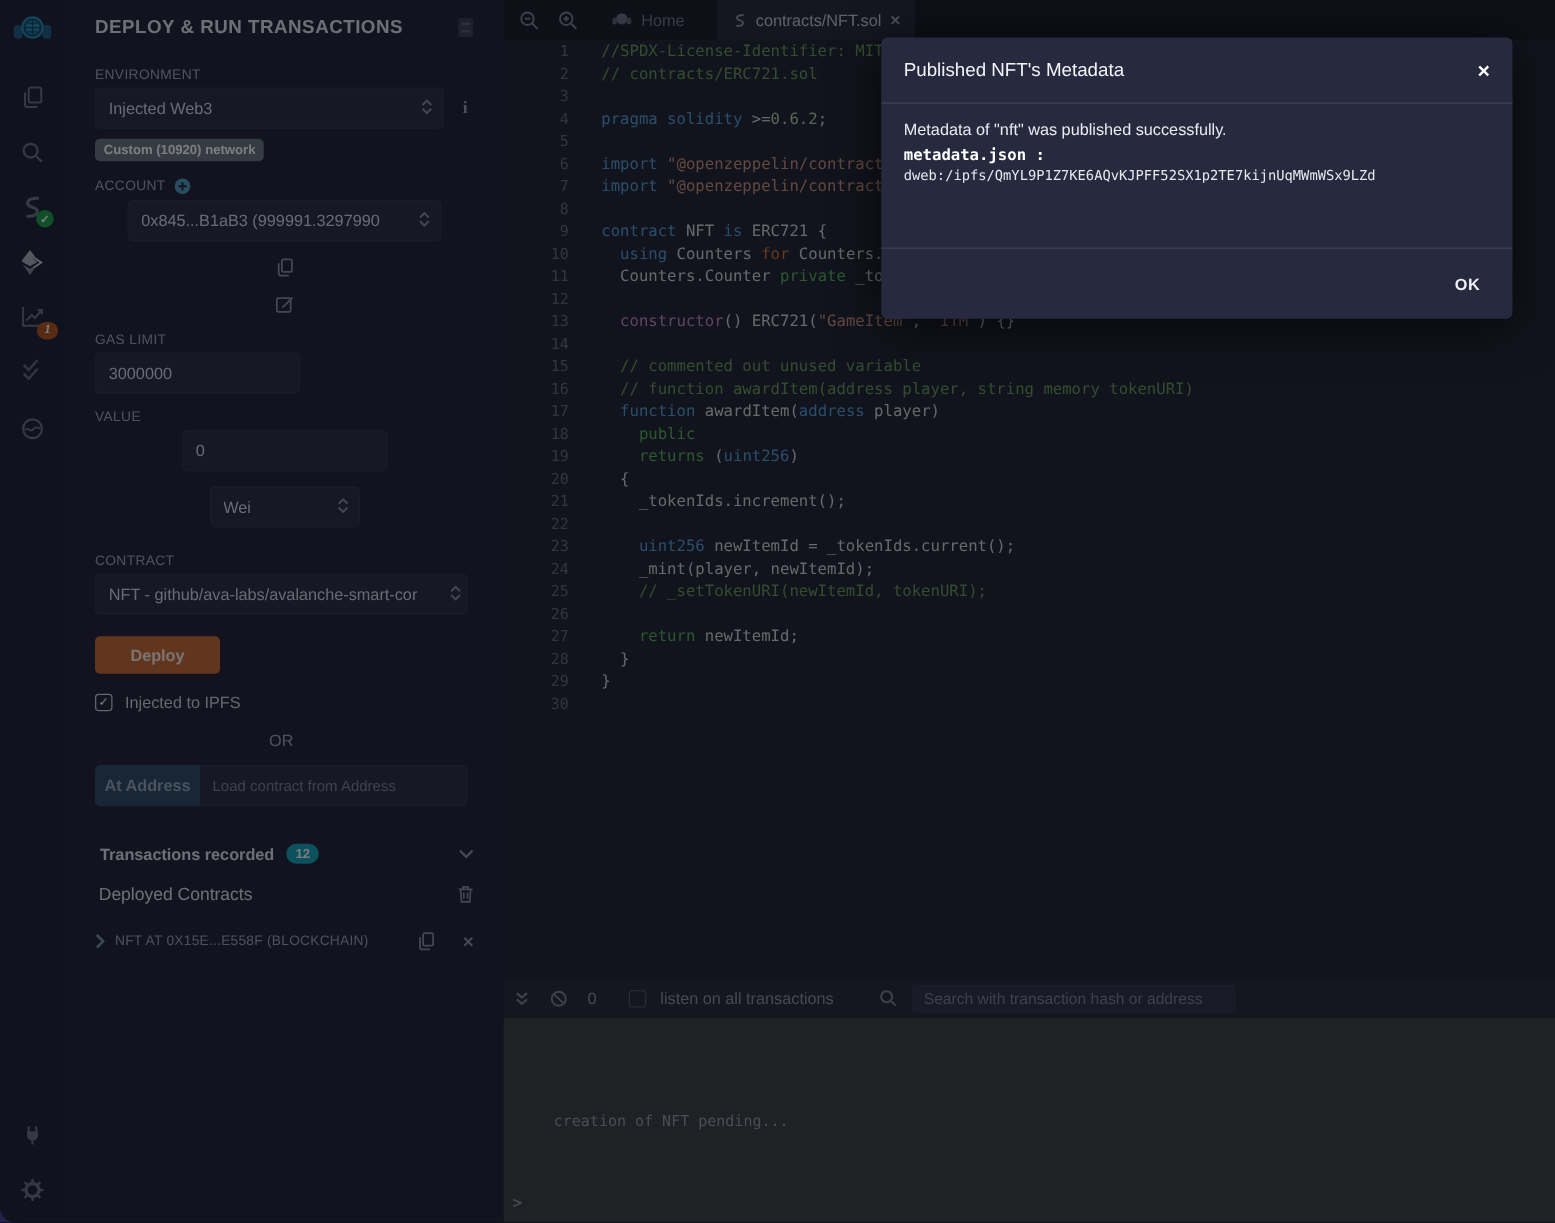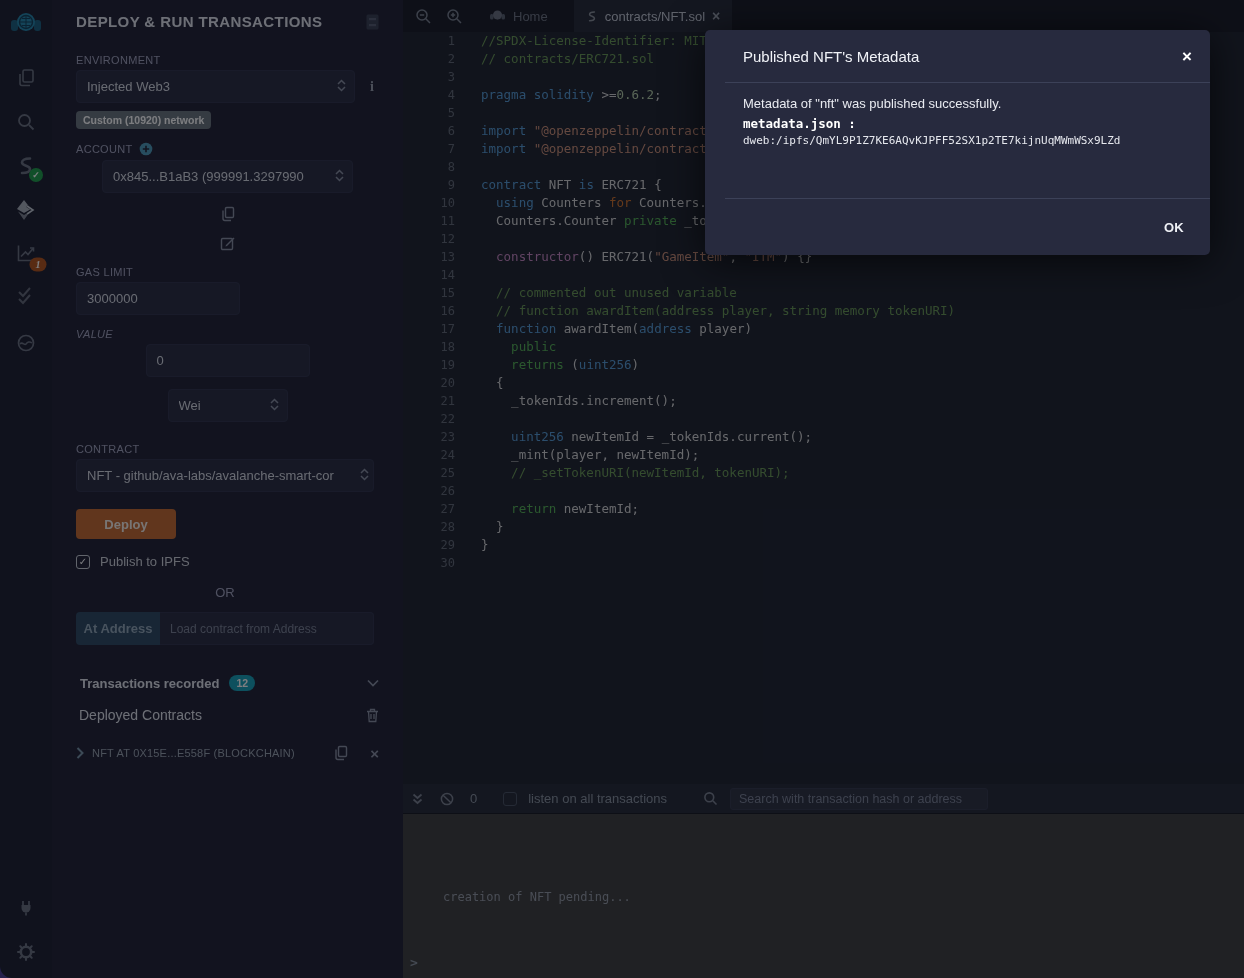--- a/index.html
+++ b/index.html
@@ -77,21 +77,21 @@
   .tb-search-ic{position:absolute;left:300px;}
   .tb-search{position:absolute;left:327px;width:258px;height:22px;box-sizing:border-box;background:#2e3242;
         border:1px solid #353a4c;border-radius:3px;display:flex;align-items:center;padding:0 8px;font-size:12.5px;}
   .terminal{height:164px;flex:none;background:#404040;position:relative;
         font-family:"DejaVu Sans Mono",monospace;border-top:1px solid #171a23;}
   .term-log{position:absolute;left:40px;top:76px;font-size:12px;color:#959ba6;}
   .term-prompt{position:absolute;left:7px;bottom:8px;font-size:13px;color:#8a93a0;font-weight:bold;}
   
   .backdrop{position:absolute;inset:0;background:rgba(4,6,12,0.52);z-index:5;}
   .modal{position:absolute;left:705px;top:30px;width:505px;height:225px;background:var(--modal-bg,#272a3e);
-        border-radius:5px;z-index:10;box-shadow:0 6px 40px rgba(0,0,0,.65);display:flex;flex-direction:column;box-sizing:border-box;padding-left:20px;}
+        border-radius:5px;z-index:10;box-shadow:0 6px 40px rgba(0,0,0,.65);display:flex;flex-direction:column;box-sizing:border-box;}
   .modal-head{height:52px;flex:none;display:flex;align-items:center;justify-content:space-between;
         padding:0 18px;border-bottom:1px solid #3c4158;}
   .modal-title{font-size:15px;color:#f1f3f8;font-weight:500;}
   .modal-x{color:#ffffff;font-weight:bold;font-size:17px;cursor:pointer;line-height:1;}
   .modal-body{flex:1;padding:13px 18px;color:#e9ebf1;}
   .mb-line1{font-size:13px;}
   .mb-file{margin-top:5px;font-family:"DejaVu Sans Mono",monospace;font-weight:bold;font-size:12.5px;color:#fff;}
   .mb-link{margin-top:3px;font-family:"DejaVu Sans Mono",monospace;font-size:11px;color:#e6e8ee;}
   .modal-foot{height:56px;flex:none;border-top:1px solid #3c4158;display:flex;align-items:center;
         justify-content:flex-end;padding:0 20px;}
@@ -233,21 +233,21 @@
             <path d="M6 10 L13.5 2.5 l1 1 L7 11 l-1.6.6 Z" fill="currentColor" stroke="none"></path>
           </svg>
       </span>
     </div>
 
     <div class="lbl" style="margin-top:15px;">GAS LIMIT</div>
     <div class="inp" style="width:164px;margin-top:4px;">
       <span>3000000</span>
     </div>
 
-    <div class="lbl" style="margin-top:13px;font-style:italic;">VALUE</div>
+    <div class="lbl" style="margin-top:13px;">VALUE</div>
     <div class="row" style="margin-top:4px;gap:12px;">
       <div class="inp" style="width:164px;">
         <span>0</span>
       </div>
       <div class="sel" style="width:120px;">
         <span class="sel-text">Wei</span>
         <span class="caret">
           <svg width="9" height="14" viewBox="0 0 9 14">
               <path d="M1 5.5 L4.5 2 L8 5.5 M1 8.5 L4.5 12 L8 8.5" fill="none" stroke="currentColor" stroke-width="1.5"></path>
             </svg>
@@ -262,21 +262,21 @@
         <svg width="9" height="14" viewBox="0 0 9 14">
             <path d="M1 5.5 L4.5 2 L8 5.5 M1 8.5 L4.5 12 L8 8.5" fill="none" stroke="currentColor" stroke-width="1.5"></path>
           </svg>
       </span>
     </div>
 
     <button class="deploy-btn">Deploy</button>
 
     <div class="chk-row">
       <div class="chk">✓</div>
-      <div class="chk-lbl">Publish to IPFS</div>
+      <div class="chk-lbl">Injected to IPFS</div>
     </div>
 
     <div class="or">OR</div>
 
     <div class="ataddr">
       <button class="ataddr-btn">At Address</button>
       <div class="ataddr-inp">
         <span class="ph">Load contract from Address</span>
       </div>
     </div>

